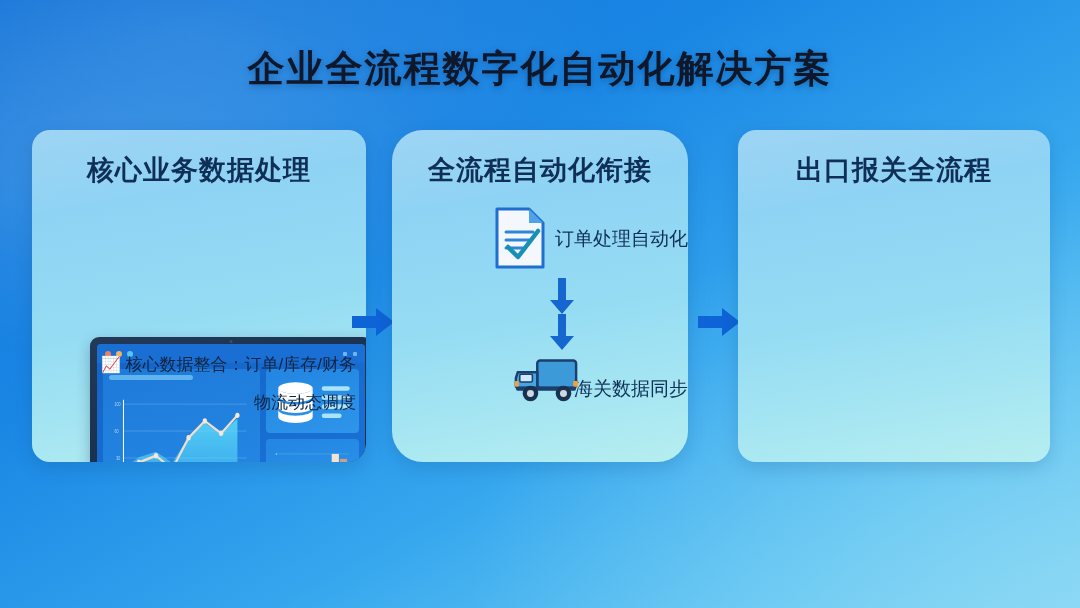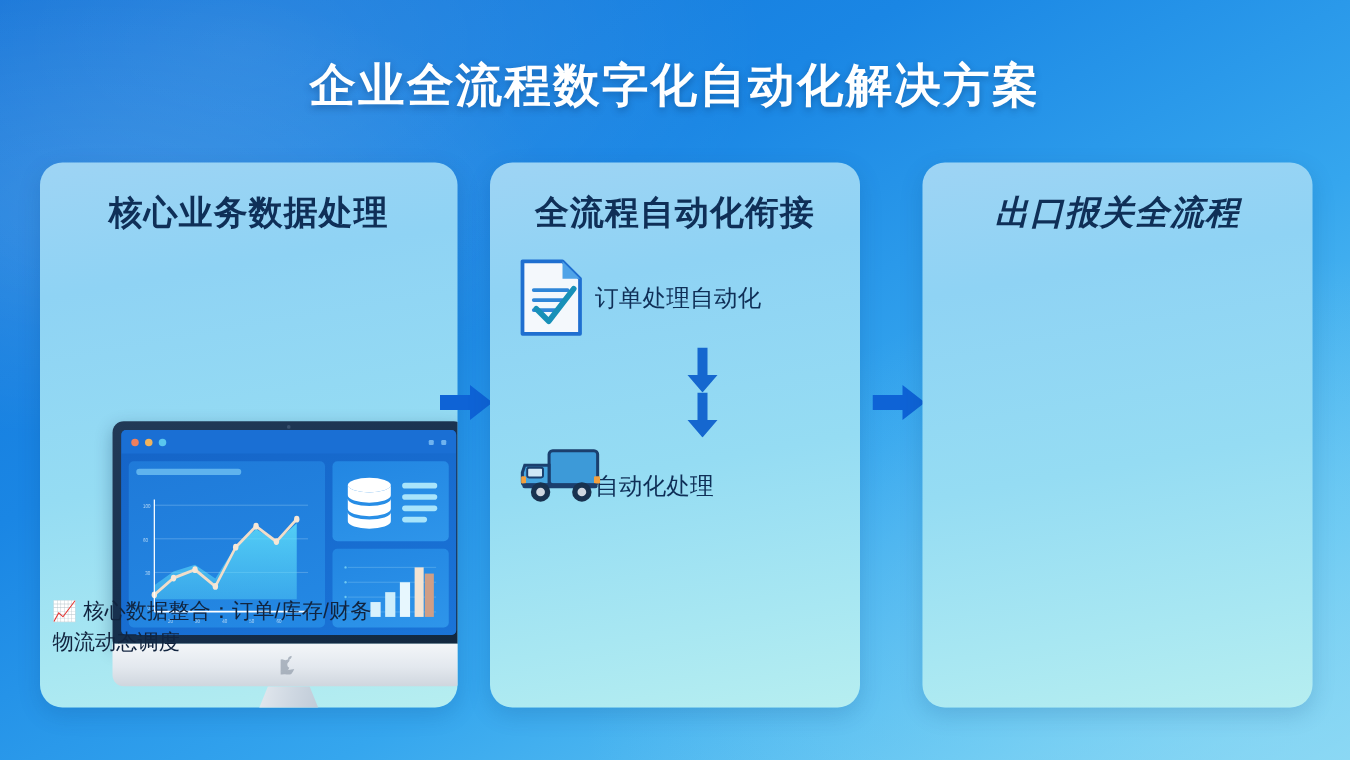--- a/index.html
+++ b/index.html
@@ -20,48 +20,48 @@
   }
   .bg-sheen {
     position: absolute; inset: 0;
     background: radial-gradient(ellipse 520px 260px at 8% 28%, rgba(255,255,255,0.12), rgba(255,255,255,0) 70%);
   }
 
   
   .title {
     position: absolute; top: 44px; left: 0; width: 1080px;
     text-align: center;
-    font-size: 37px; font-weight: bold; color: #ffffff;
+    font-size: 37px; font-weight: bold; color: #0f172a;
     letter-spacing: 2px;
     text-shadow: 0 2px 6px rgba(0,40,90,0.35);
   }
 
   
   .card {
     position: absolute;
-    top: 130px; height: 436px;
+    top: 130px; height: 332px;
     border-radius: 18px;
     background: linear-gradient(170deg, #9ed4f4 0%, #8fd3f4 22%, #95dcf3 55%, #a8e7f2 82%, #b6eef0 100%);
     box-shadow: 0 6px 18px rgba(10,60,120,0.18);
     overflow: hidden;
   }
   .card.c1 { left: 32px;  width: 334px; }
-  .card.c2 { left: 392px; width: 296px; }
-  .card.c3 { left: 738px; width: 312px; font-style: italic; }
+  .card.c2 { left: 392px; width: 296px; border-radius: 31px; }
+  .card.c3 { left: 738px; width: 312px; }
 
   .card-title {
     position: absolute; top: 22px; left: 0; width: 100%;
     text-align: center;
     font-size: 27px; font-weight: bold; color: #0f2f57;
     letter-spacing: 1px;
   }
 
   .card-caption {
     position: absolute; left: 10px; right: 10px; bottom: 40px;
-    text-align: left; color: #11243f; font-size: 17px; line-height: 24px;
+    text-align: right; color: #11243f; font-size: 17px; line-height: 38px;
   }
   .cap-icon { font-size: 16px; }
 
   
   .arrow-right {
     position: absolute; top: 306px; width: 42px; height: 32px;
   }
   .arrow-right.a1 { left: 352px; }
   .arrow-right.a2 { left: 698px; }
 
@@ -123,21 +123,21 @@
   .ph-bar { width: 58%; height: 5px; border-radius: 3px; background: #5fb3ee; margin-bottom: 4px; }
   .panel-right { flex: 1; display: flex; flex-direction: column; gap: 6px; }
   .panel-db, .panel-bars {
     flex: 1; background: linear-gradient(165deg, #2286e2 0%, #2e95ea 100%);
     border-radius: 4px; position: relative; padding: 5px;
   }
   .linechart, .barchart, .dbicon { width: 100%; height: 100%; display: block; }
 
   
   .flow { position: absolute; left: 392px; top: 200px; width: 296px; }
-  .flow-step { display: flex; align-items: center; justify-content: flex-start; padding-left: 22px; gap: 0; height: 78px; }
+  .flow-step { display: flex; align-items: center; justify-content: flex-end; padding-left: 46px; gap: 0; height: 78px; }
   .flow-ico { width: 62px; height: 66px; flex: none; position: relative; }
   .flow-label { font-size: 19px; color: #0f2f57; white-space: nowrap; }
   .flow-arrow { height: 36px; display: flex; justify-content: center; align-items: center; padding-left: 34px; }
   .flow-arrow svg { margin-left: 10px; }
 </style>
 </head>
 <body>
 
 <div class="bg"></div>
 <div class="bg-sheen"></div>
@@ -310,21 +310,21 @@
         <rect x="8" y="18" width="13" height="8" rx="1.5" fill="#cfe8f7" stroke="#1b3f6e" stroke-width="1.6"></rect>
         <rect x="3" y="25" width="4" height="6" rx="1" fill="#f2a13f"></rect>
         <rect x="63" y="25" width="5" height="6" rx="1" fill="#f2a13f"></rect>
         <rect x="4" y="31" width="62" height="4" rx="2" fill="#1b3f6e"></rect>
         <circle cx="19" cy="38" r="8" fill="#18324f"></circle>
           <circle cx="19" cy="38" r="3.6" fill="#cfd7e0"></circle>
         <circle cx="53" cy="38" r="8" fill="#18324f"></circle>
           <circle cx="53" cy="38" r="3.6" fill="#cfd7e0"></circle>
       </svg>
     </div>
-    <div class="flow-label">自动化处理</div>
+    <div class="flow-label">海关数据同步</div>
   </div>
 </div>
 
 <div class="arrow-right a2">
   <svg viewBox="0 0 42 32" width="42" height="32">
     <path d="M0,10 L24,10 L24,2 L42,16 L24,30 L24,22 L0,22 Z" fill="#0e63d6"></path>
   </svg>
 </div>
 
 <div class="card c3">

